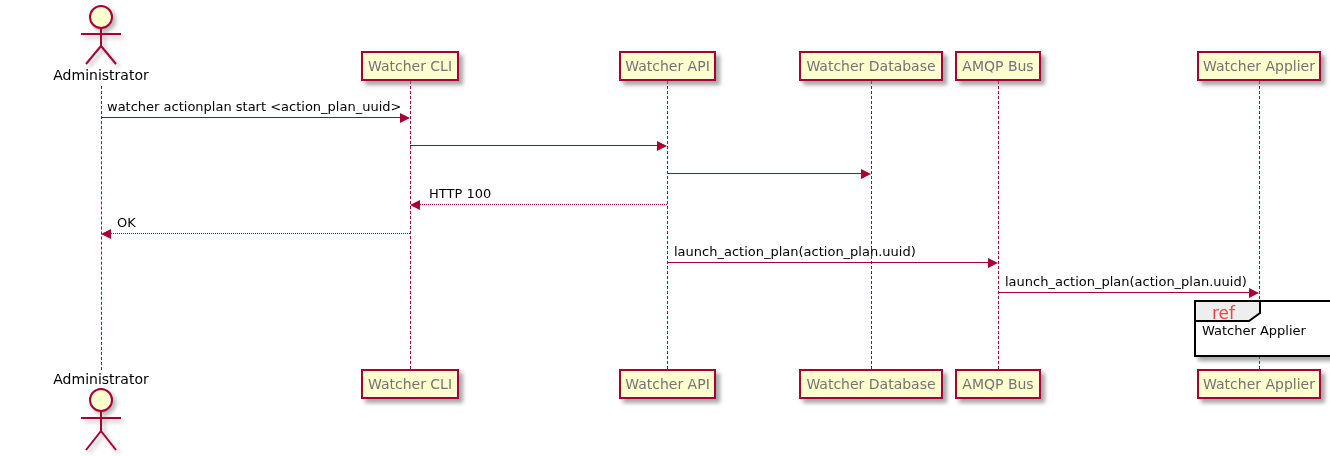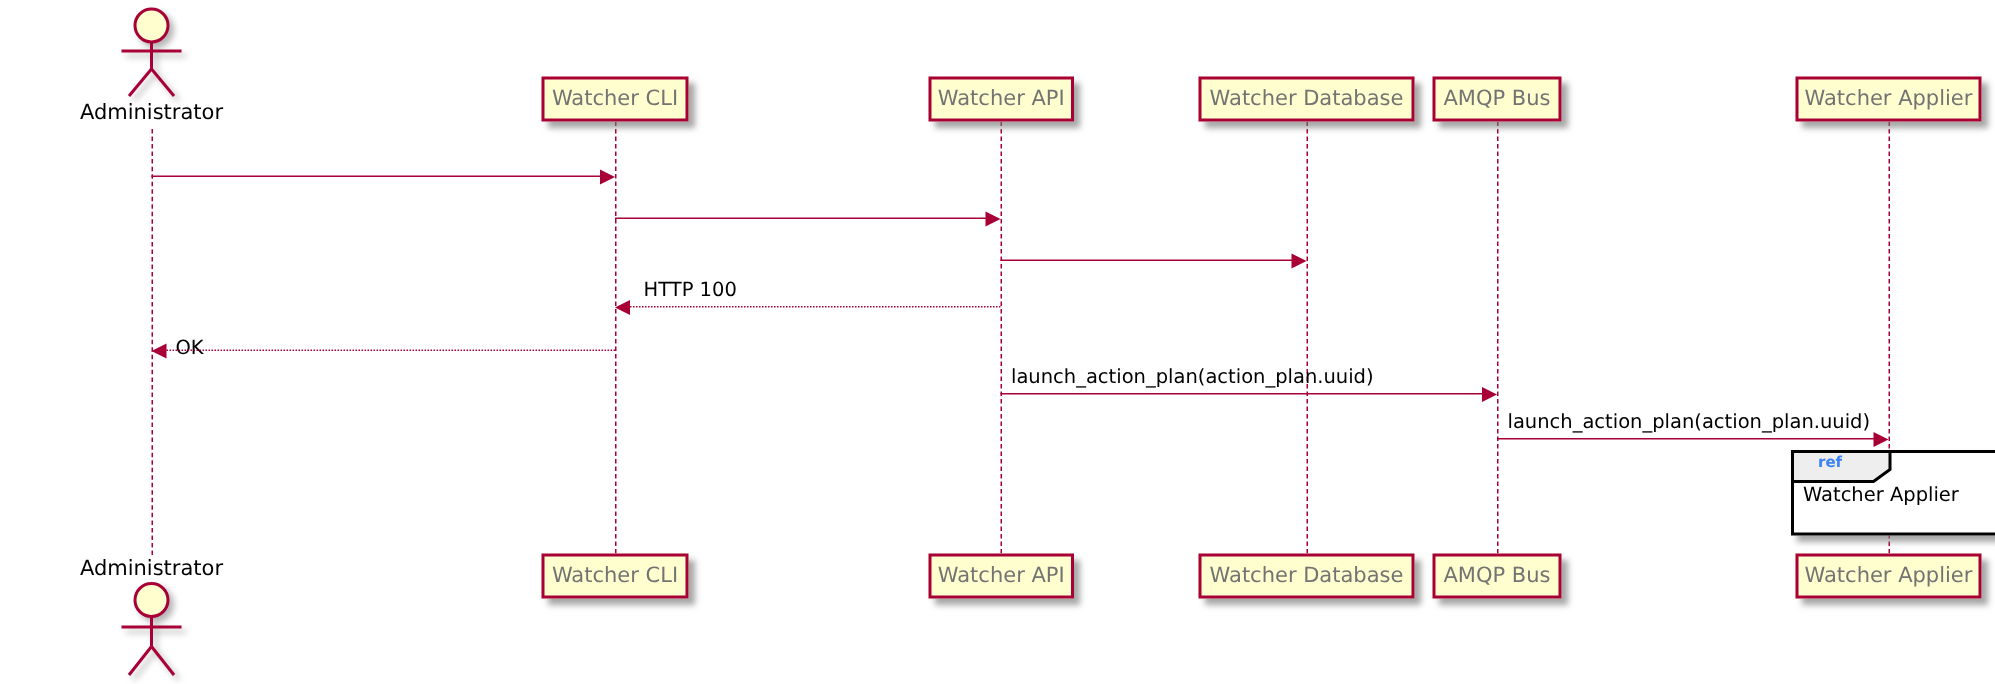--- a/index.html
+++ b/index.html
@@ -35,21 +35,21 @@
     position:absolute; width:0; height:0;
     border-right:10px solid #A80036; border-top:5px solid transparent; border-bottom:5px solid transparent;
   }
   .ref-box {
     position:absolute; left:1150px; top:300px; width:170px; height:57px;
     background:#ffffff; border:2px solid #000;
     box-shadow:4px 4px 4px rgba(120,120,120,0.65);
   }
   .ref-header { position:absolute; left:-2px; top:-2px; }
   .ref-header-label {
-    position:absolute; left:16px; top:1px; font-size:10px; font-weight:bold; color:#3b82f6;
+    position:absolute; left:16px; top:1px; font-size:17px; font-weight:normal; color:#ef4444;
   }
   .ref-body {
     position:absolute; left:6px; top:20px; font-size:13px; color:#000; line-height:17px;
     white-space:nowrap;
   }
 </style>
 </head>
 <body>
 
 <div class="canvas">
@@ -84,34 +84,35 @@
   <div class="participant" style="left:755px; top:51px; width:144px;">Watcher Database</div>
   <div class="participant" style="left:911px; top:51px; width:86px;">AMQP Bus</div>
   <div class="participant" style="left:1153px; top:51px; width:124px;">Watcher Applier</div>
 
   <div class="participant" style="left:317px; top:369px; width:98px;">Watcher CLI</div>
   <div class="participant" style="left:575px; top:369px; width:97px;">Watcher API</div>
   <div class="participant" style="left:755px; top:369px; width:144px;">Watcher Database</div>
   <div class="participant" style="left:911px; top:369px; width:86px;">AMQP Bus</div>
   <div class="participant" style="left:1153px; top:369px; width:124px;">Watcher Applier</div>
 
+  <div class="msg-label" style="left:63px; top:99px;">watcher actionplan start &lt;action_plan_uuid&gt;</div>
   <div class="msg-line" style="left:57px; top:117px; width:300px;"></div>
   <div class="arrow-right" style="left:356px; top:113px;"></div>
 
   <div class="msg-line" style="left:366px; top:145px; width:248px;"></div>
   <div class="arrow-right" style="left:613px; top:141px;"></div>
 
   <div class="msg-line" style="left:623px; top:173px; width:195px;"></div>
   <div class="arrow-right" style="left:817px; top:169px;"></div>
 
   <div class="msg-label" style="left:385px; top:186px;">HTTP 100</div>
   <div class="msg-line dashed" style="left:376px; top:204px; width:247px;"></div>
   <div class="arrow-left" style="left:366px; top:200px;"></div>
 
-  <div class="msg-label" style="left:73px; top:225px;">OK</div>
+  <div class="msg-label" style="left:73px; top:215px;">OK</div>
   <div class="msg-line dashed" style="left:67px; top:233px; width:299px;"></div>
   <div class="arrow-left" style="left:57px; top:229px;"></div>
 
   <div class="msg-label" style="left:630px; top:244px;">launch_action_plan(action_plan.uuid)</div>
   <div class="msg-line" style="left:623px; top:262px; width:322px;"></div>
   <div class="arrow-right" style="left:944px; top:258px;"></div>
 
   <div class="msg-label" style="left:961px; top:274px;">launch_action_plan(action_plan.uuid)</div>
   <div class="msg-line" style="left:954px; top:292px; width:252px;"></div>
   <div class="arrow-right" style="left:1205px; top:288px;"></div>

